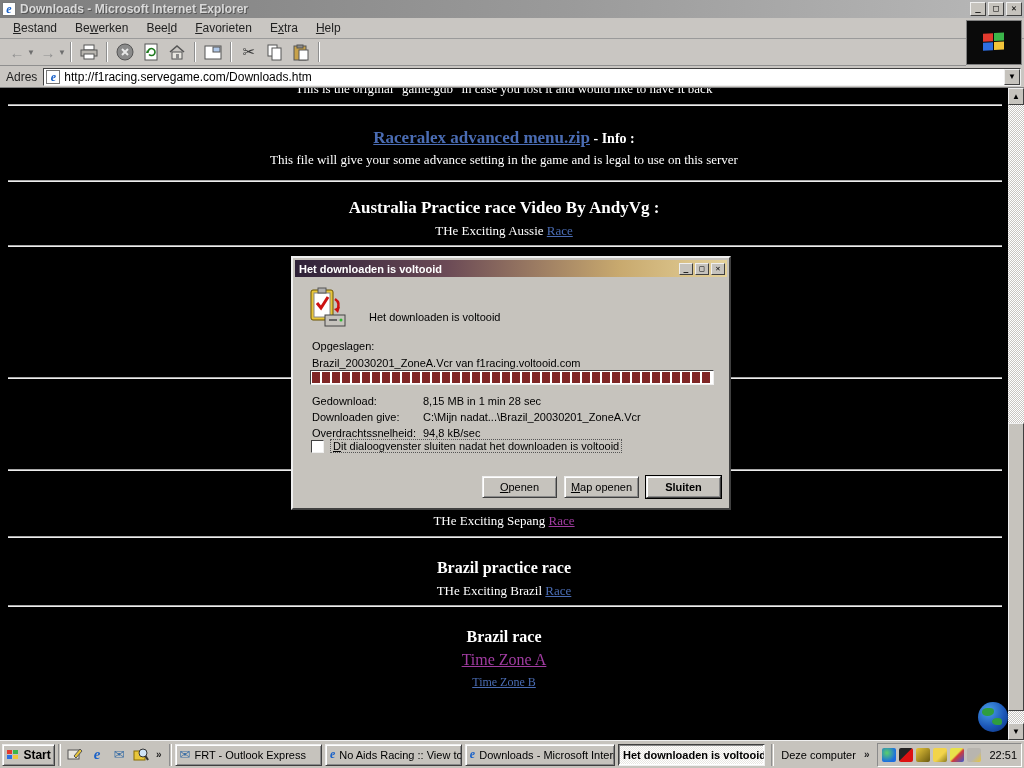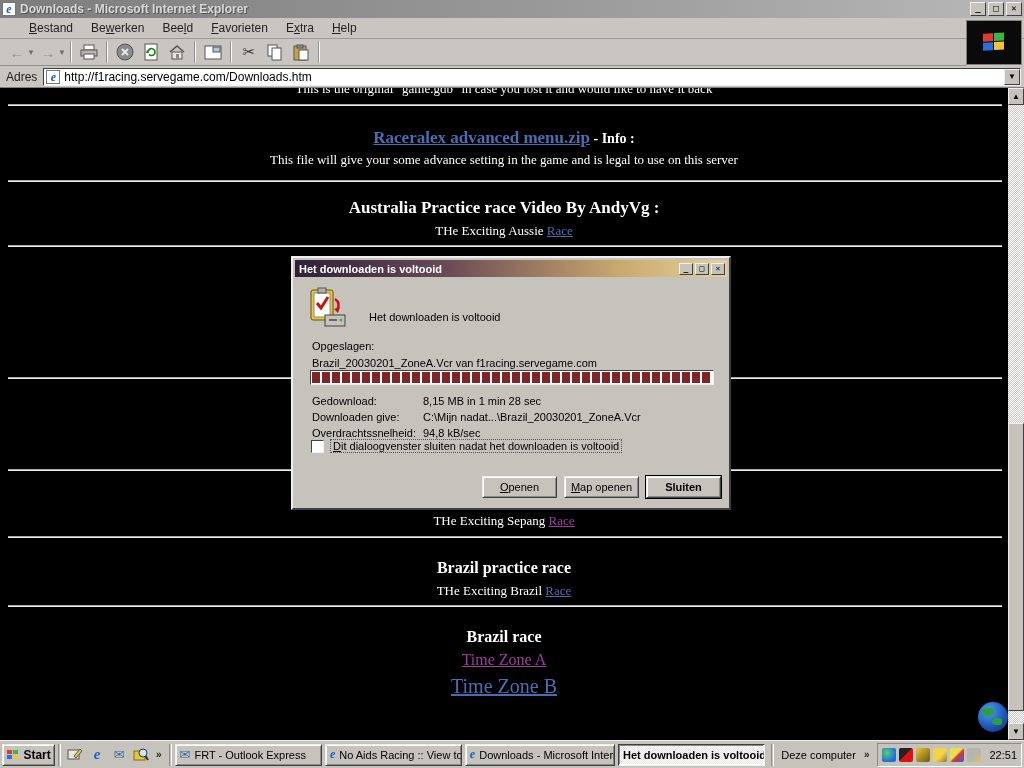--- a/index.html
+++ b/index.html
@@ -14,21 +14,21 @@
   .titlebar .tb-text { color:#d9d9d9; font-weight:bold; font-size:12px; margin-left:4px;
     text-shadow:1px 1px 0 #555; white-space:nowrap; flex:1; }
   .winbtn { width:16px; height:14px; background:#c6c3bd; border:1px solid;
     border-color:#efefef #404040 #404040 #efefef; font-size:9px; line-height:11px;
     text-align:center; color:#000; margin-left:2px; font-weight:bold; font-family:"DejaVu Sans Mono",monospace; }
   .page-icon { width:14px; height:14px; background:#fff; border:1px solid #777;
     color:#1b62c8; font-family:"Liberation Serif",serif; font-weight:bold; font-style:italic;
     font-size:12px; line-height:12px; text-align:center; }
 
   .menubar { position:absolute; left:0; top:18px; width:1024px; height:21px; background:#c9c6c2;
-    border-bottom:1px solid #9a9a9a; display:flex; align-items:center; padding-left:20px; }
+    border-bottom:1px solid #9a9a9a; display:flex; align-items:center; padding-left:4px; }
   .menu-item { font-size:12px; color:#222; padding:3px 9px; }
   .menu-item u { text-decoration:underline; }
 
   .toolbar { position:absolute; left:0; top:39px; width:966px; height:27px; background:#c9c6c2;
     border-bottom:1px solid #8f8f8f; display:flex; align-items:center; padding-left:4px; }
   .tbtn { width:26px; height:23px; display:flex; align-items:center; justify-content:center;
     font-size:15px; color:#3d3d3d; }
   .tbtn.dis { color:#8f8f8f; }
   .tsep { width:2px; height:20px; border-left:1px solid #8f8f8f; border-right:1px solid #fff; margin:0 4px; }
   .ddarrow { font-size:8px; color:#6e6e6e; margin-left:-3px; }
@@ -264,21 +264,21 @@
     <div class="cline h2" style="top:471px">Brazil practice race</div>
     <div class="cline ptext" style="top:495px">
       <span>THe Exciting Brazil </span><a class="plink" href="#">Race</a>
     </div>
     <div class="hr" style="top:517px"></div>
 
     <div class="cline h2" style="top:540px">Brazil race</div>
     <div class="cline" style="top:563px;font-size:16px">
       <a class="vlink" href="#">Time Zone A</a>
     </div>
-    <div class="cline" style="top:587px;font-size:20px">
+    <div class="cline" style="top:587px;font-size:12px">
       <a class="plink" href="#" style="color:#4a6cb3">Time Zone B</a>
     </div>
 
     <div class="globe-gif"></div>
 
     <div class="scrollbar">
       <div class="sb-btn" style="top:0">▲</div>
       <div class="sb-thumb"></div>
       <div class="sb-btn" style="bottom:0">▼</div>
     </div>
@@ -297,21 +297,21 @@
           <rect x="9" y="1" width="8" height="5" fill="#b0b0b0" stroke="#555"></rect>
           <path d="M8 16 l4 5 l7 -11" fill="none" stroke="#cc1111" stroke-width="3"></path>
           <path d="M26 12 q6 4 2 11" fill="none" stroke="#cc1111" stroke-width="2.5"></path>
           <path d="M25 22 l4 4 l2 -6 z" fill="#cc1111"></path>
           <rect x="16" y="28" width="20" height="11" fill="#c6c3bd" stroke="#444"></rect>
           <rect x="20" y="32" width="8" height="2" fill="#666"></rect>
           <circle cx="32" cy="33" r="1.5" fill="#2db82d"></circle>
         </svg>
         <div class="dlg-msg">Het downloaden is voltooid</div>
         <div class="lbl-saved">Opgeslagen:</div>
-        <div class="val-file">Brazil_20030201_ZoneA.Vcr van f1racing.servegame.com</div>
+        <div class="val-file">Brazil_20030201_ZoneA.Vcr van f1racing.voltooid.com</div>
         <div class="progress">
             <div class="pseg"></div>
             <div class="pseg"></div>
             <div class="pseg"></div>
             <div class="pseg"></div>
             <div class="pseg"></div>
             <div class="pseg"></div>
             <div class="pseg"></div>
             <div class="pseg"></div>
             <div class="pseg"></div>

